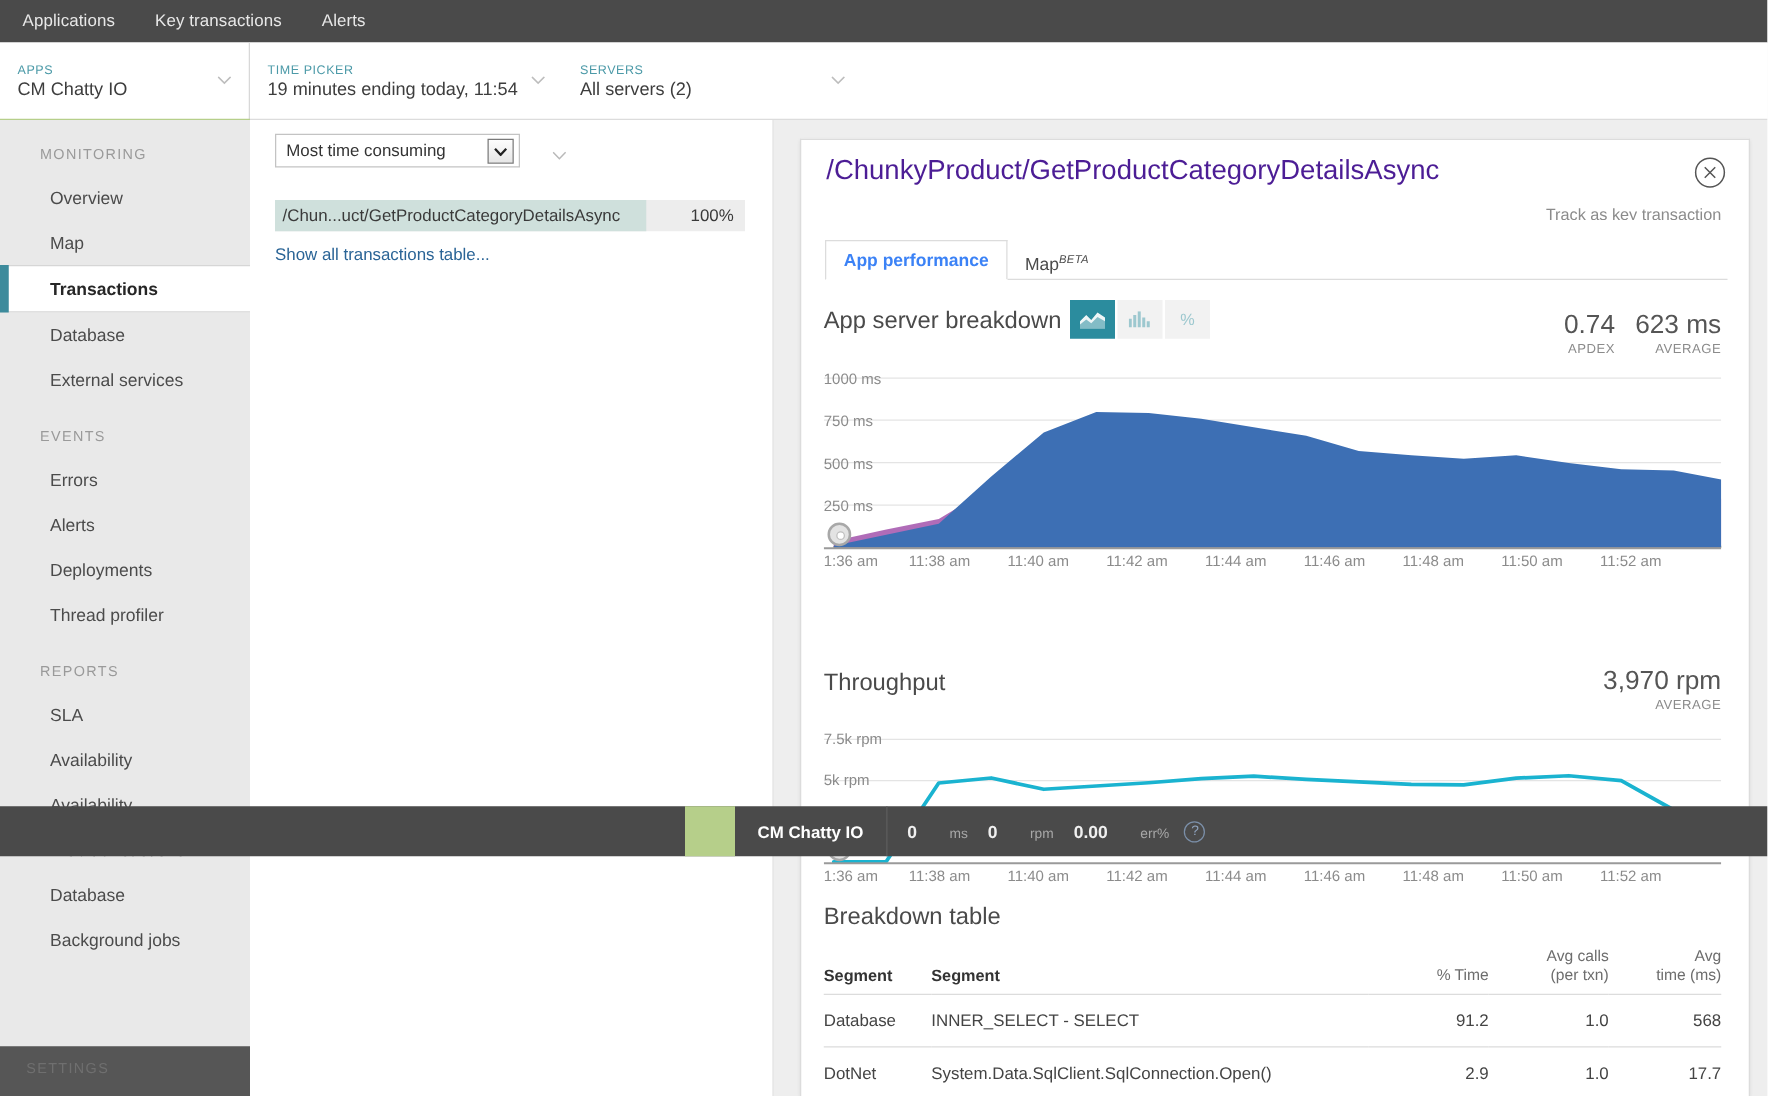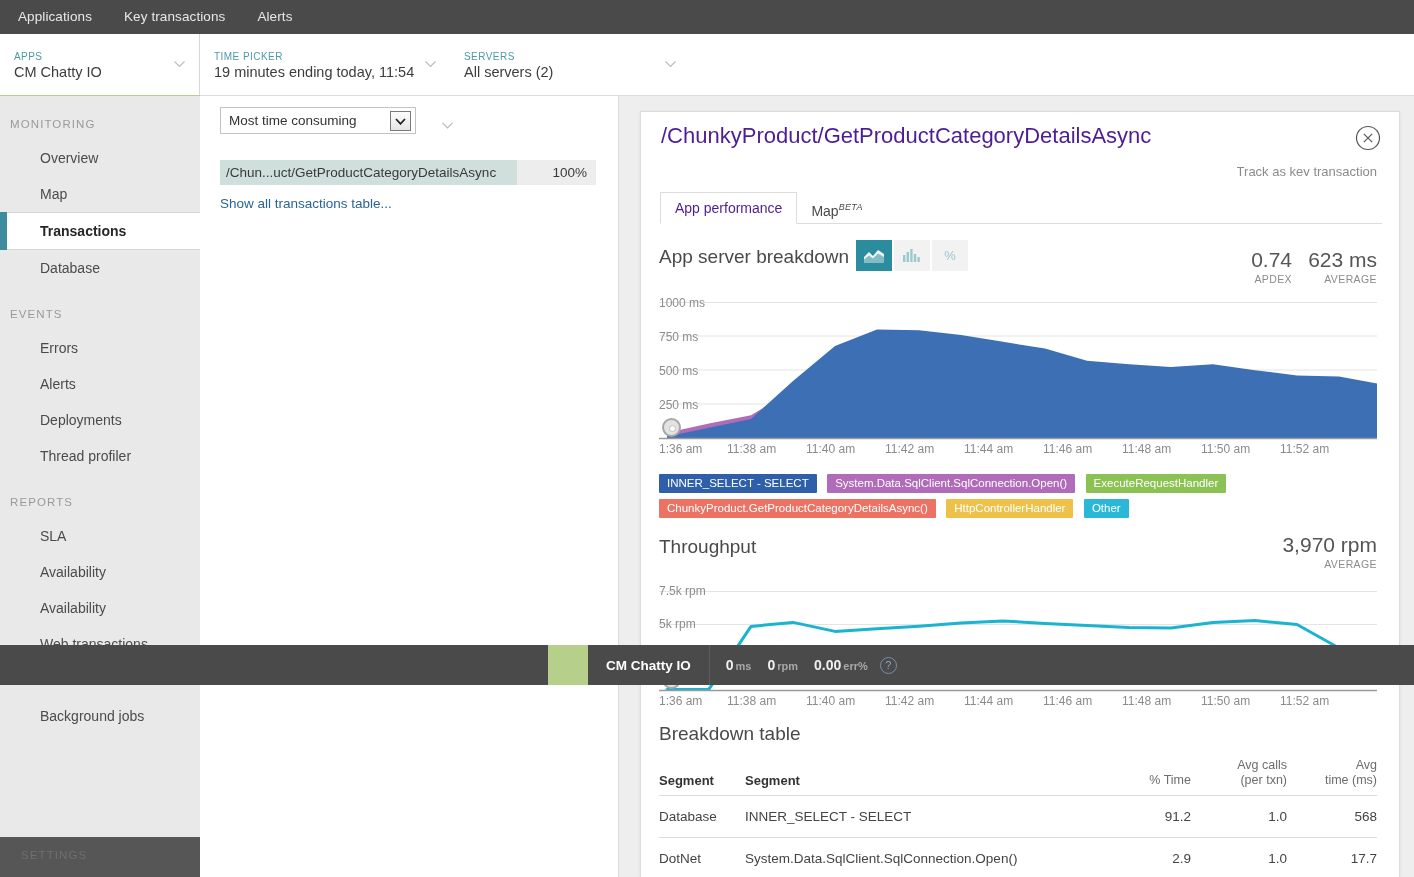--- a/index.html
+++ b/index.html
@@ -51,21 +51,21 @@
     position:absolute; left:200px; top:61px; width:1214px; height:1px; background:#dcdcdc;
   }
 
   
   .sidebar {
     position:absolute; top:96px; left:0; width:200px; height:781px;
     background:#e9e9e9;
   }
   .side-section {
     font-size:11.5px; color:#9a9a9a; letter-spacing:1.1px;
-    padding:22px 0 10px 10px; text-transform:uppercase;
+    padding:22px 0 10px 32px; text-transform:uppercase;
   }
   .side-item {
     font-size:14px; color:#4b4b4b; padding:9px 0 9px 40px; cursor:pointer;
     position:relative; line-height:18px;
   }
   .side-item.active {
     background:#fff; color:#262626; font-weight:bold;
     border-top:1px solid #d6d6d6; border-bottom:1px solid #d6d6d6;
   }
   .side-item.active::before {
@@ -134,21 +134,21 @@
     position:absolute; top:52px; right:22px; font-size:13px; color:#8b8b8b;
     height:12px; overflow:hidden; line-height:15px; cursor:pointer; white-space:nowrap;
   }
 
   .tabs { position:absolute; top:80px; left:19px; right:0; height:32px; }
   .tab {
     float:left; height:32px; line-height:31px; padding:0 14px; font-size:14px;
     color:#4a4a4a; cursor:pointer; position:relative;
   }
   .tab.active {
-    background:#fff; color:#4c1d95; font-weight:normal;
+    background:#fff; color:#3b82f6; font-weight:bold;
     border:1px solid #dcdcdc; border-bottom:1px solid #fff; z-index:2;
   }
   .tab .beta { font-size:9px; font-style:italic; vertical-align:super; letter-spacing:.3px; }
   .tabs-rule { position:absolute; top:111px; left:19px; width:722px; height:1px; background:#dcdcdc; }
 
   .sec-title {
     position:absolute; font-size:19px; color:#4a4a4a; font-weight:400; white-space:nowrap;
   }
   .toggles { position:absolute; top:240px; left:856px; display:flex; gap:2px; }
   .tg {
@@ -195,21 +195,21 @@
 
   
   .footer {
     position:absolute; left:0; bottom:0; width:1414px; height:40px;
     background:#4a4a4a; color:#d8d8d8; display:flex; align-items:center;
   }
   .f-swatch { width:40px; height:40px; background:#b6cf8a; margin-left:548px; }
   .f-app { font-size:13.5px; color:#fff; font-weight:bold; padding:0 18px; white-space:nowrap; }
   .f-sep { width:1px; height:40px; background:#5d5d5d; }
   .f-stat { font-size:14px; color:#f0f0f0; font-weight:bold; padding-left:16px; white-space:nowrap; }
-  .f-stat .u { font-size:11px; color:#a8a8a8; font-weight:bold; padding-left:2px; }
+  .f-stat .u { font-size:11px; color:#a8a8a8; font-weight:normal; padding-left:2px;margin-left:24px; }
   .f-help {
     margin-left:12px; width:17px; height:17px; border-radius:50%;
     border:1px solid #7b8fa8; color:#8fa3bd; font-size:11px;
     display:flex; align-items:center; justify-content:center; cursor:pointer;
   }
 </style>
 </head>
 <body>
 
 <div id="app">
@@ -251,20 +251,21 @@
     <div class="ctx-underline-green"></div>
     <div class="ctx-underline-gray"></div>
   </div>
 
   <div class="sidebar">
     <div class="side-section">MONITORING</div>
     <div class="side-item">Overview</div>
     <div class="side-item">Map</div>
     <div class="side-item active">Transactions</div>
     <div class="side-item">Database</div>
+    <div class="side-item">External services</div>
 
     <div class="side-section">EVENTS</div>
     <div class="side-item">Errors</div>
     <div class="side-item">Alerts</div>
     <div class="side-item">Deployments</div>
     <div class="side-item">Thread profiler</div>
 
     <div class="side-section">REPORTS</div>
     <div class="side-item">SLA</div>
     <div class="side-item">Availability</div>
@@ -390,29 +391,20 @@
   <div class="xlab" style="top:442px; left:659px;">1:36 am</div>
   <div class="xlab" style="top:442px; left:727px;">11:38 am</div>
   <div class="xlab" style="top:442px; left:806px;">11:40 am</div>
   <div class="xlab" style="top:442px; left:885px;">11:42 am</div>
   <div class="xlab" style="top:442px; left:964px;">11:44 am</div>
   <div class="xlab" style="top:442px; left:1043px;">11:46 am</div>
   <div class="xlab" style="top:442px; left:1122px;">11:48 am</div>
   <div class="xlab" style="top:442px; left:1201px;">11:50 am</div>
   <div class="xlab" style="top:442px; left:1280px;">11:52 am</div>
 
-  <div class="legend">
-    <span class="chip" style="background:#2f5fa8;">INNER_SELECT - SELECT</span>
-    <span class="chip" style="background:#b06cb8;">System.Data.SqlClient.SqlConnection.Open()</span>
-    <span class="chip" style="background:#8cc153;">ExecuteRequestHandler</span>
-    <br>
-    <span class="chip" style="background:#ec7263;">ChunkyProduct.GetProductCategoryDetailsAsync()</span>
-    <span class="chip" style="background:#edc14a;">HttpControllerHandler</span>
-    <span class="chip" style="background:#2bb8d8;">Other</span>
-  </div>
 
   <div class="sec-title" style="top:536px; left:659px;">Throughput</div>
   <div class="metric" style="top:533px; left:1270px; width:107px;">
     <div class="val">3,970 rpm</div>
     <div class="lbl">AVERAGE</div>
   </div>
 
   <div class="chart" style="top:585px; left:659px; width:718px; height:108px;">
     <svg width="718" height="108" viewBox="0 0 718 108" preserveAspectRatio="none">
       <line x1="0" y1="6.5" x2="718" y2="6.5" stroke="#e4e4e4" stroke-width="1"></line>

